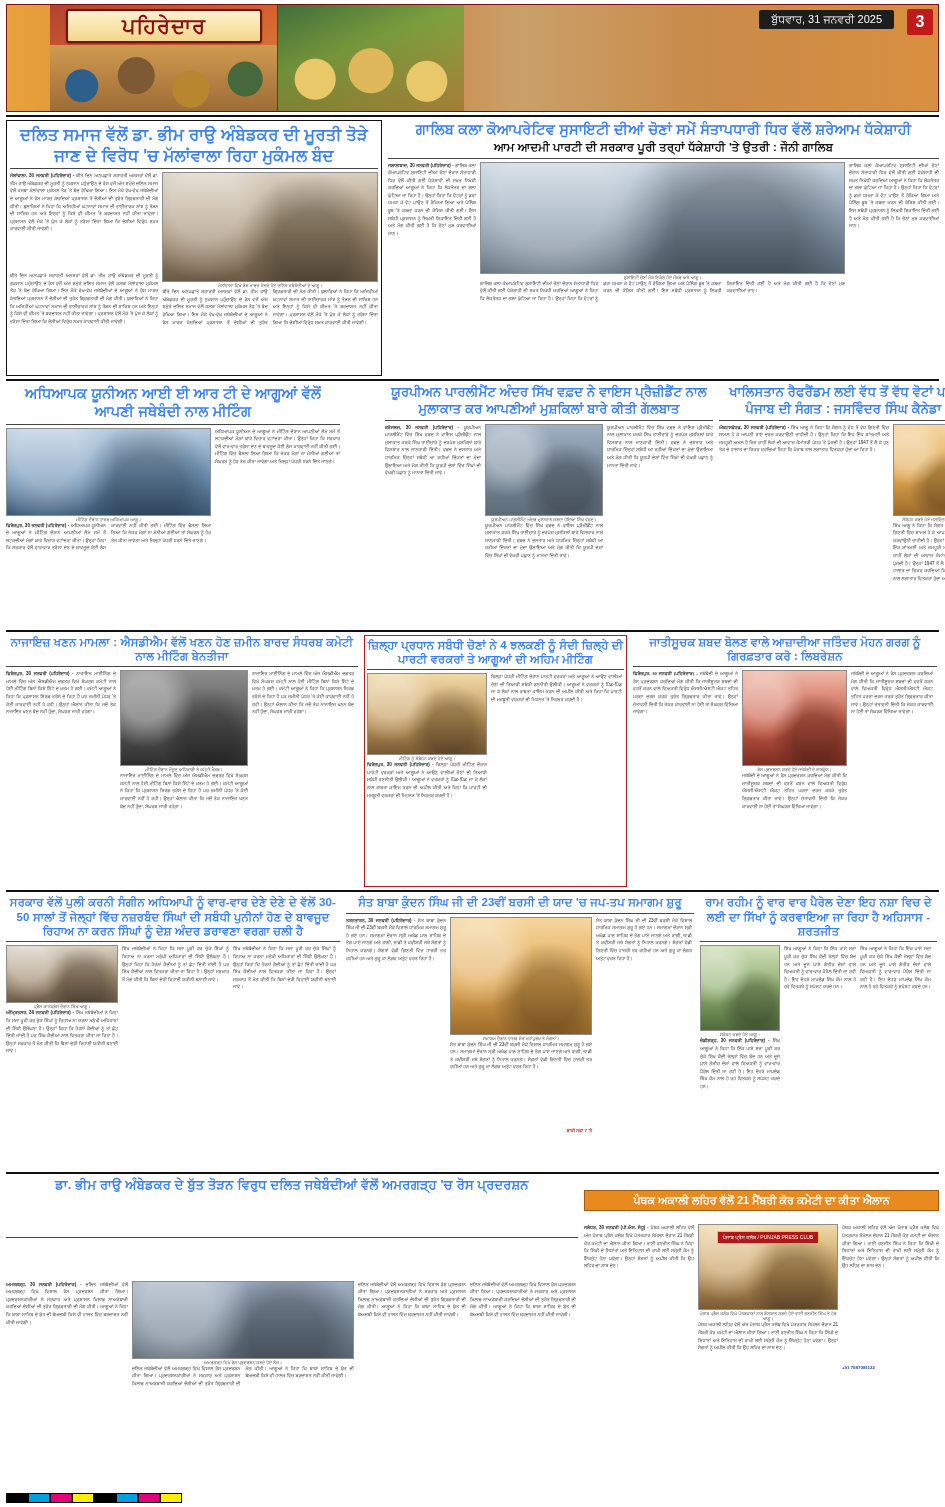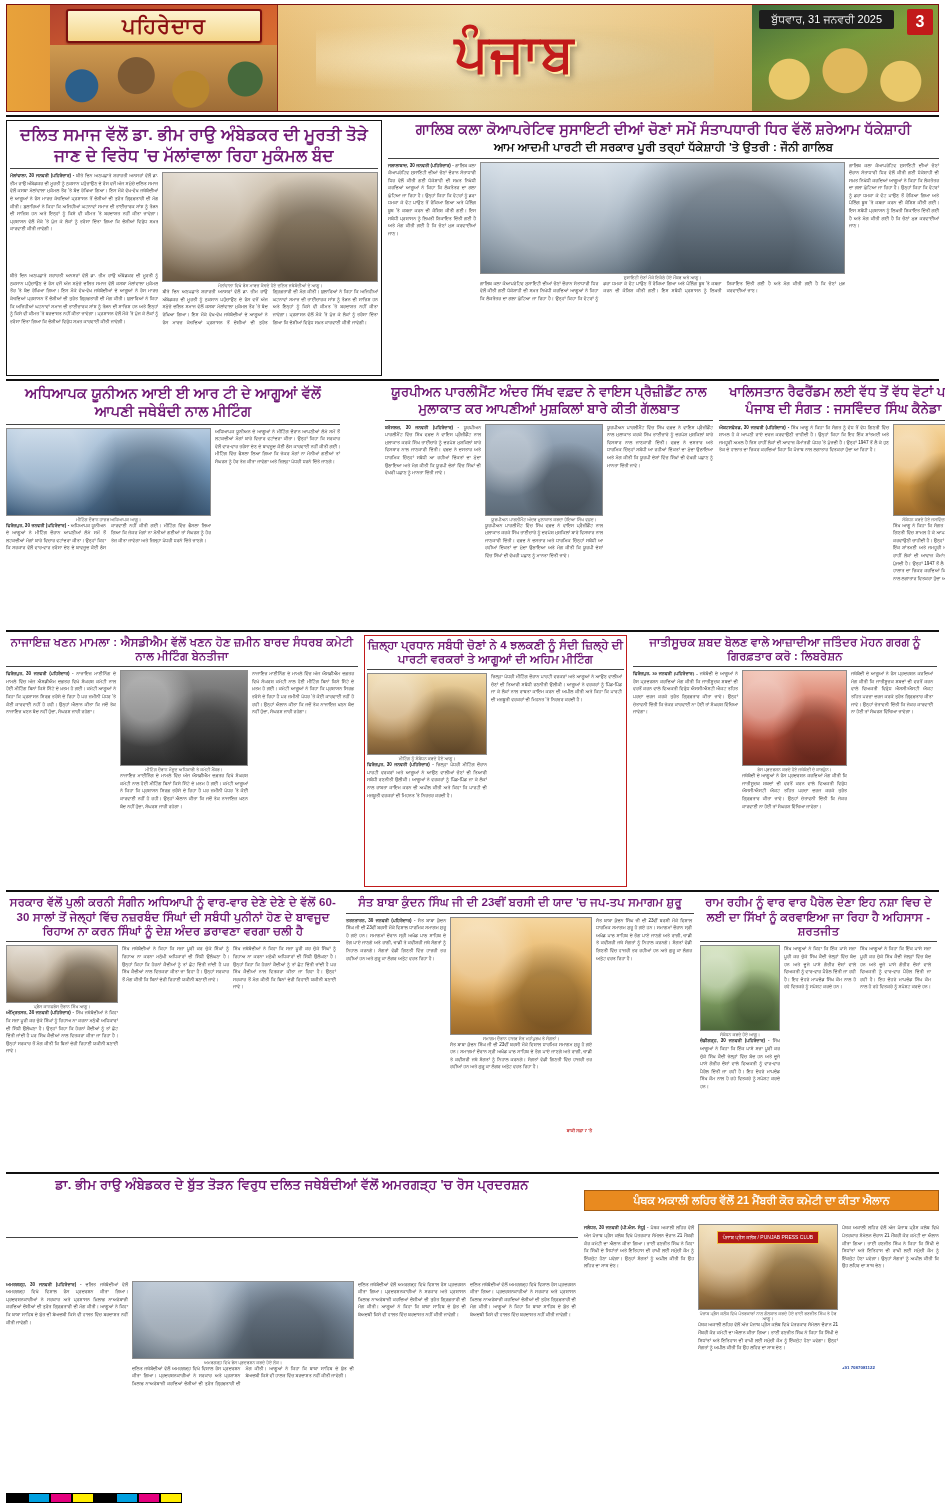--- a/index.html
+++ b/index.html
@@ -81,21 +81,21 @@
     display:flex; align-items:center; justify-content:center; border-radius:2px; z-index:4;
   }
 
   
   .rule { height:2px; background:#111; margin:3px 0; }
   .thinrule { height:1px; background:#444; margin:3px 0; }
   .row { display:flex; gap:6px; }
   .col { display:flex; flex-direction:column; }
 
   .headline {
-    color:#701a75; font-weight:bold; text-align:center; line-height:1.25;
+    color:#3b82f6; font-weight:bold; text-align:center; line-height:1.25;
     letter-spacing:.2px;
   }
   .h-xl { font-size:16.5px; }
   .h-lg { font-size:14.5px; }
   .h-md { font-size:13px; }
   .h-sm { font-size:11.5px; }
   .h-black { color:#111; }
 
   .body-text {
     font-size:4.6px; line-height:1.65; text-align:justify; color:#1a1a1a;
@@ -135,23 +135,20 @@
 </head>
 <body>
 
 <div class="page">
 
   <div class="masthead">
     <div class="mh-left">
       <div class="mh-logo">ਪਹਿਰੇਦਾਰ</div>
       <div class="mh-strip"></div>
     </div>
-    <div class="mh-center">
-      <div class="mh-title">ਪੰਜਾਬ</div>
-    </div>
     <div class="mh-right"></div>
     <div class="mh-date">ਬੁੱਧਵਾਰ, 31 ਜਨਵਰੀ 2025</div>
     <div class="mh-pageno">3</div>
   </div>
 
   <div class="rule"></div>
 
   <div class="row">
 
     <div class="col box" style="width:376px;">
@@ -299,21 +296,21 @@
         <div style="width:82px;" class="body-text">ਜਥੇਬੰਦੀ ਦੇ ਆਗੂਆਂ ਨੇ ਰੋਸ ਪ੍ਰਦਰਸ਼ਨ ਕਰਦਿਆਂ ਮੰਗ ਕੀਤੀ ਕਿ ਜਾਤੀਸੂਚਕ ਸ਼ਬਦਾਂ ਦੀ ਵਰਤੋਂ ਕਰਨ ਵਾਲੇ ਵਿਅਕਤੀ ਵਿਰੁੱਧ ਐਸਸੀ/ਐਸਟੀ ਐਕਟ ਤਹਿਤ ਪਰਚਾ ਦਰਜ ਕਰਕੇ ਤੁਰੰਤ ਗ੍ਰਿਫ਼ਤਾਰ ਕੀਤਾ ਜਾਵੇ। ਉਨ੍ਹਾਂ ਚੇਤਾਵਨੀ ਦਿੱਤੀ ਕਿ ਜੇਕਰ ਕਾਰਵਾਈ ਨਾ ਹੋਈ ਤਾਂ ਸੰਘਰਸ਼ ਵਿੱਢਿਆ ਜਾਵੇਗਾ।</div>
       </div>
     </div>
   </div>
 
   <div class="rule"></div>
 
   <div class="row">
 
     <div class="col" style="width:334px;">
-      <div class="headline h-sm">ਸਰਕਾਰ ਵੱਲੋਂ ਪੁਲੀ ਕਰਨੀ ਸੰਗੀਨ ਅਧਿਆਪੀ ਨੂੰ ਵਾਰ-ਵਾਰ ਦੇਣੇ ਦੇਣੇ ਦੇ ਵੱਲੋਂ 60-30 ਸਾਲਾਂ ਤੋਂ ਜੇਲ੍ਹਾਂ ਵਿੱਚ ਨਜ਼ਰਬੰਦ ਸਿੰਘਾਂ ਦੀ ਸਬੰਧੀ ਪੁਨੀਨਾਂ ਹੋਣ ਦੇ ਬਾਵਜੂਦ ਰਿਹਾਅ ਨਾ ਕਰਨ ਸਿੰਘਾਂ ਨੂੰ ਦੇਸ਼ ਅੰਦਰ ਡਰਾਵਣਾ ਵਰਗਾ ਚਲੀ ਹੈ</div>
+      <div class="headline h-sm">ਸਰਕਾਰ ਵੱਲੋਂ ਪੁਲੀ ਕਰਨੀ ਸੰਗੀਨ ਅਧਿਆਪੀ ਨੂੰ ਵਾਰ-ਵਾਰ ਦੇਣੇ ਦੇਣੇ ਦੇ ਵੱਲੋਂ 30-50 ਸਾਲਾਂ ਤੋਂ ਜੇਲ੍ਹਾਂ ਵਿੱਚ ਨਜ਼ਰਬੰਦ ਸਿੰਘਾਂ ਦੀ ਸਬੰਧੀ ਪੁਨੀਨਾਂ ਹੋਣ ਦੇ ਬਾਵਜੂਦ ਰਿਹਾਅ ਨਾ ਕਰਨ ਸਿੰਘਾਂ ਨੂੰ ਦੇਸ਼ ਅੰਦਰ ਡਰਾਵਣਾ ਵਰਗਾ ਚਲੀ ਹੈ</div>
       <div class="thinrule"></div>
       <div style="display:flex; gap:4px;">
         <div style="width:112px;">
           <div class="photo ph-indoor" style="height:58px;"></div>
           <div class="cap">ਪ੍ਰੈਸ ਕਾਨਫਰੰਸ ਦੌਰਾਨ ਸਿੱਖ ਆਗੂ।</div>
           <div class="body-text" style="height:160px; overflow:hidden;">
             <span class="dateline">ਅੰਮ੍ਰਿਤਸਰ, 30 ਜਨਵਰੀ (ਪਹਿਰੇਦਾਰ) -</span>
             <span>ਸਿੱਖ ਜਥੇਬੰਦੀਆਂ ਨੇ ਕਿਹਾ ਕਿ ਸਜ਼ਾ ਪੂਰੀ ਕਰ ਚੁੱਕੇ ਸਿੰਘਾਂ ਨੂੰ ਰਿਹਾਅ ਨਾ ਕਰਨਾ ਮਨੁੱਖੀ ਅਧਿਕਾਰਾਂ ਦੀ ਸਿੱਧੀ ਉਲੰਘਣਾ ਹੈ। ਉਨ੍ਹਾਂ ਕਿਹਾ ਕਿ ਹੋਰਨਾਂ ਕੈਦੀਆਂ ਨੂੰ ਤਾਂ ਛੋਟ ਦਿੱਤੀ ਜਾਂਦੀ ਹੈ ਪਰ ਸਿੱਖ ਕੈਦੀਆਂ ਨਾਲ ਵਿਤਕਰਾ ਕੀਤਾ ਜਾ ਰਿਹਾ ਹੈ। ਉਨ੍ਹਾਂ ਸਰਕਾਰ ਤੋਂ ਮੰਗ ਕੀਤੀ ਕਿ ਬਿਨਾਂ ਦੇਰੀ ਰਿਹਾਈ ਯਕੀਨੀ ਬਣਾਈ ਜਾਵੇ।</span>
           </div>
         </div>

